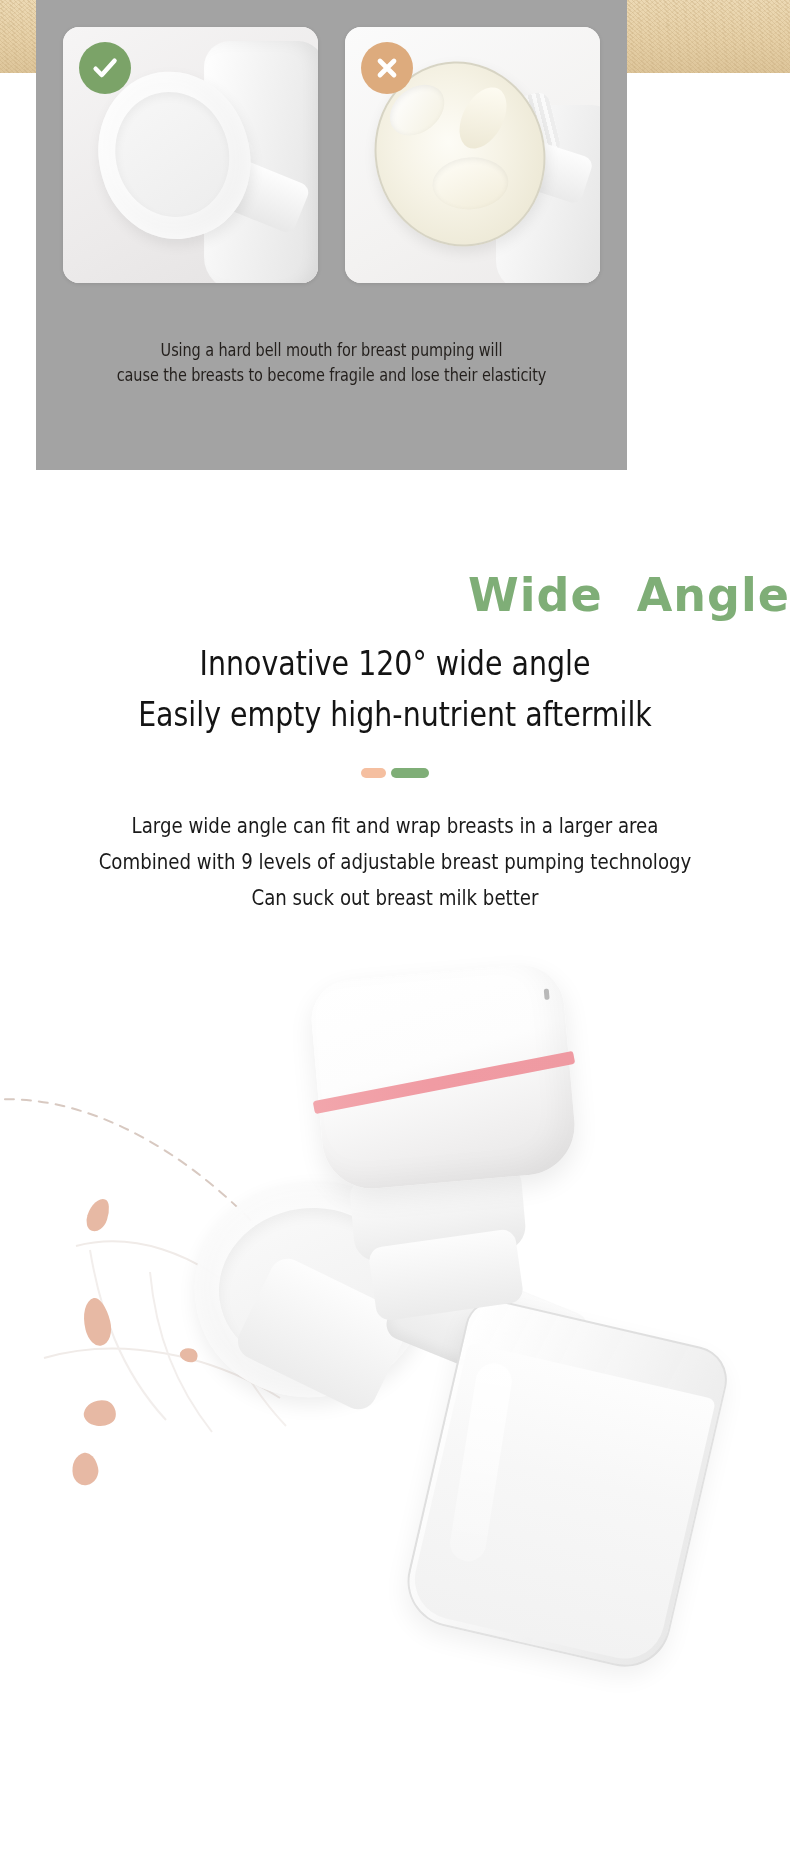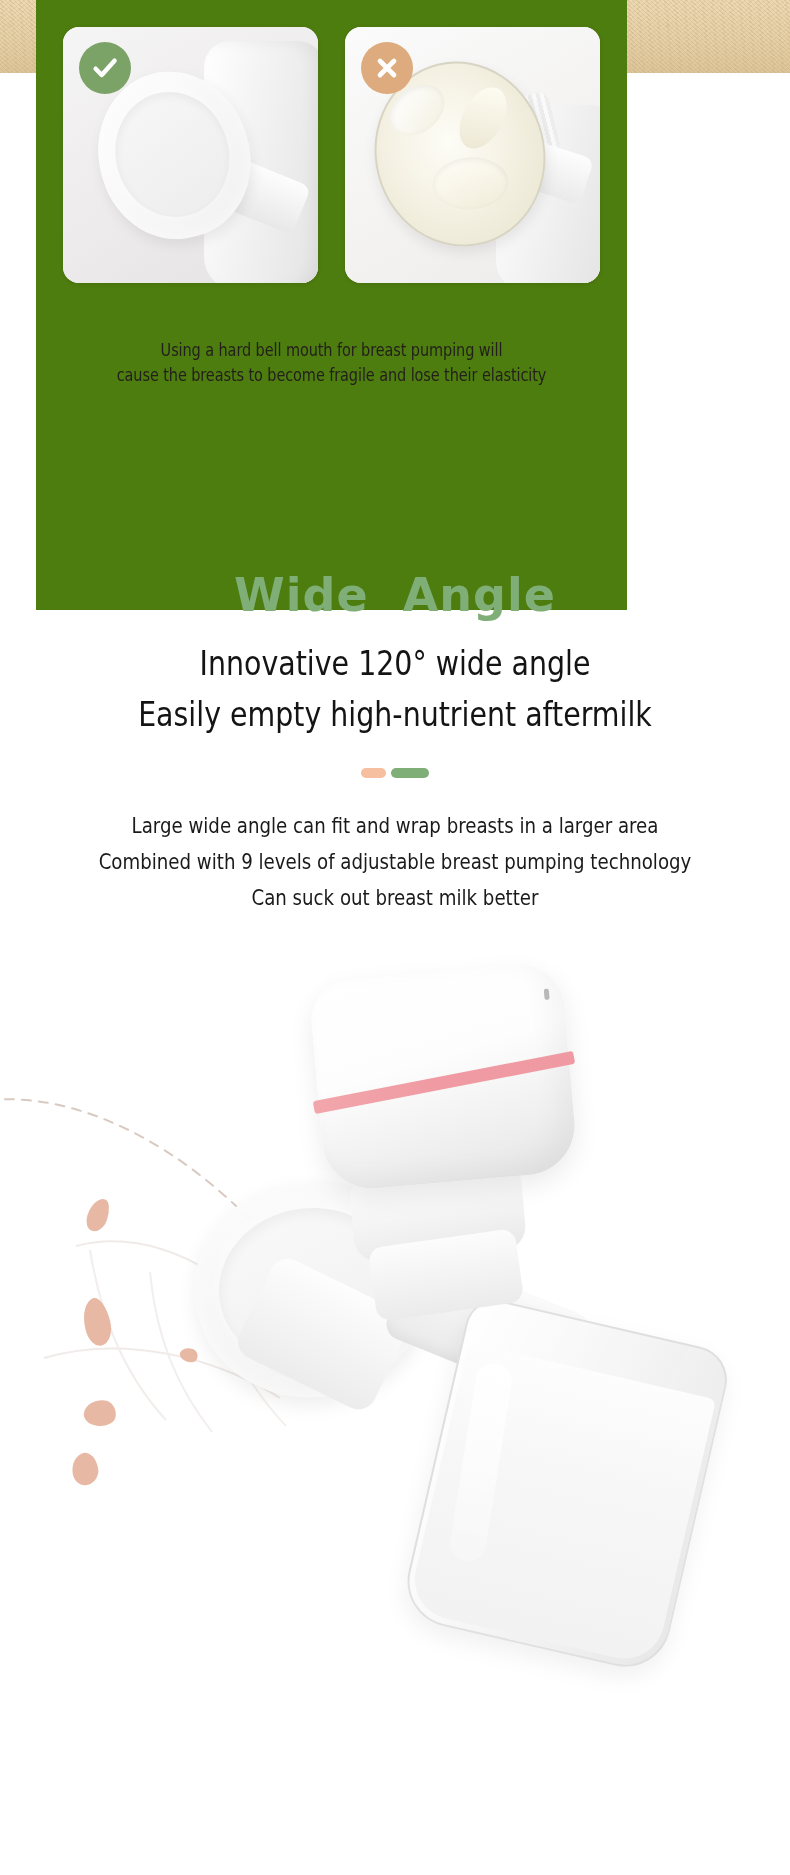--- a/index.html
+++ b/index.html
@@ -16,22 +16,22 @@
       repeating-linear-gradient(42deg, rgba(193,164,118,.30) 0 1px, rgba(0,0,0,0) 1px 3px),
       repeating-linear-gradient(-38deg, rgba(205,178,132,.26) 0 1px, rgba(0,0,0,0) 1px 4px),
       radial-gradient(circle at 25% 35%, rgba(225,205,165,.8) 0 2px, rgba(0,0,0,0) 3px),
       linear-gradient(180deg,#ecd9b4 0%,#e6d0a7 55%,#ddc59a 100%);
   }
   .beige-left  { left:0;    width:36px; }
   .beige-right { left:627px;width:163px; }
 
   
   .brown-panel {
-    position:absolute; left:36px; top:0; width:591px; height:610px;
-    background:#4d7c0f;
+    position:absolute; left:36px; top:0; width:591px; height:470px;
+    background:#a3a3a3;
   }
   .cards-row {
     position:absolute; left:27px; top:27px;
     width:537px; height:256px;
     display:flex; justify-content:space-between;
   }
   .photo-card {
     width:255px; height:256px; border-radius:16px;
     background:#f2f1f1; position:relative; overflow:hidden;
     box-shadow:0 1px 4px rgba(0,0,0,.10);
@@ -128,21 +128,21 @@
     position:absolute; left:0; right:0; top:338px;
     text-align:center; color:#231f1c;
     font-family:"Liberation Sans Narrow","DejaVu Sans Condensed","Liberation Sans", sans-serif;
     font-size:17.5px; line-height:25px; letter-spacing:-.1px;
     transform:scaleX(.92); transform-origin:center top;
   }
 
   
   .feature { position:absolute; left:0; top:470px; width:790px; }
   .feature-title {
-    text-align:center; color:#7fae77;
+    text-align:right; color:#7fae77;
     font-size:46px; font-weight:bold; letter-spacing:1px;
     margin-top:98px; white-space:pre;
     font-family:"DejaVu Sans","Liberation Sans", sans-serif;
   }
   .feature-sub {
     text-align:center; color:#141414;
     font-family:"Liberation Sans Narrow","DejaVu Sans Condensed","Liberation Sans", sans-serif;
     font-size:34px; line-height:51px; font-weight:normal;
     transform:scaleX(.93); transform-origin:center top;
     margin-top:16px;

